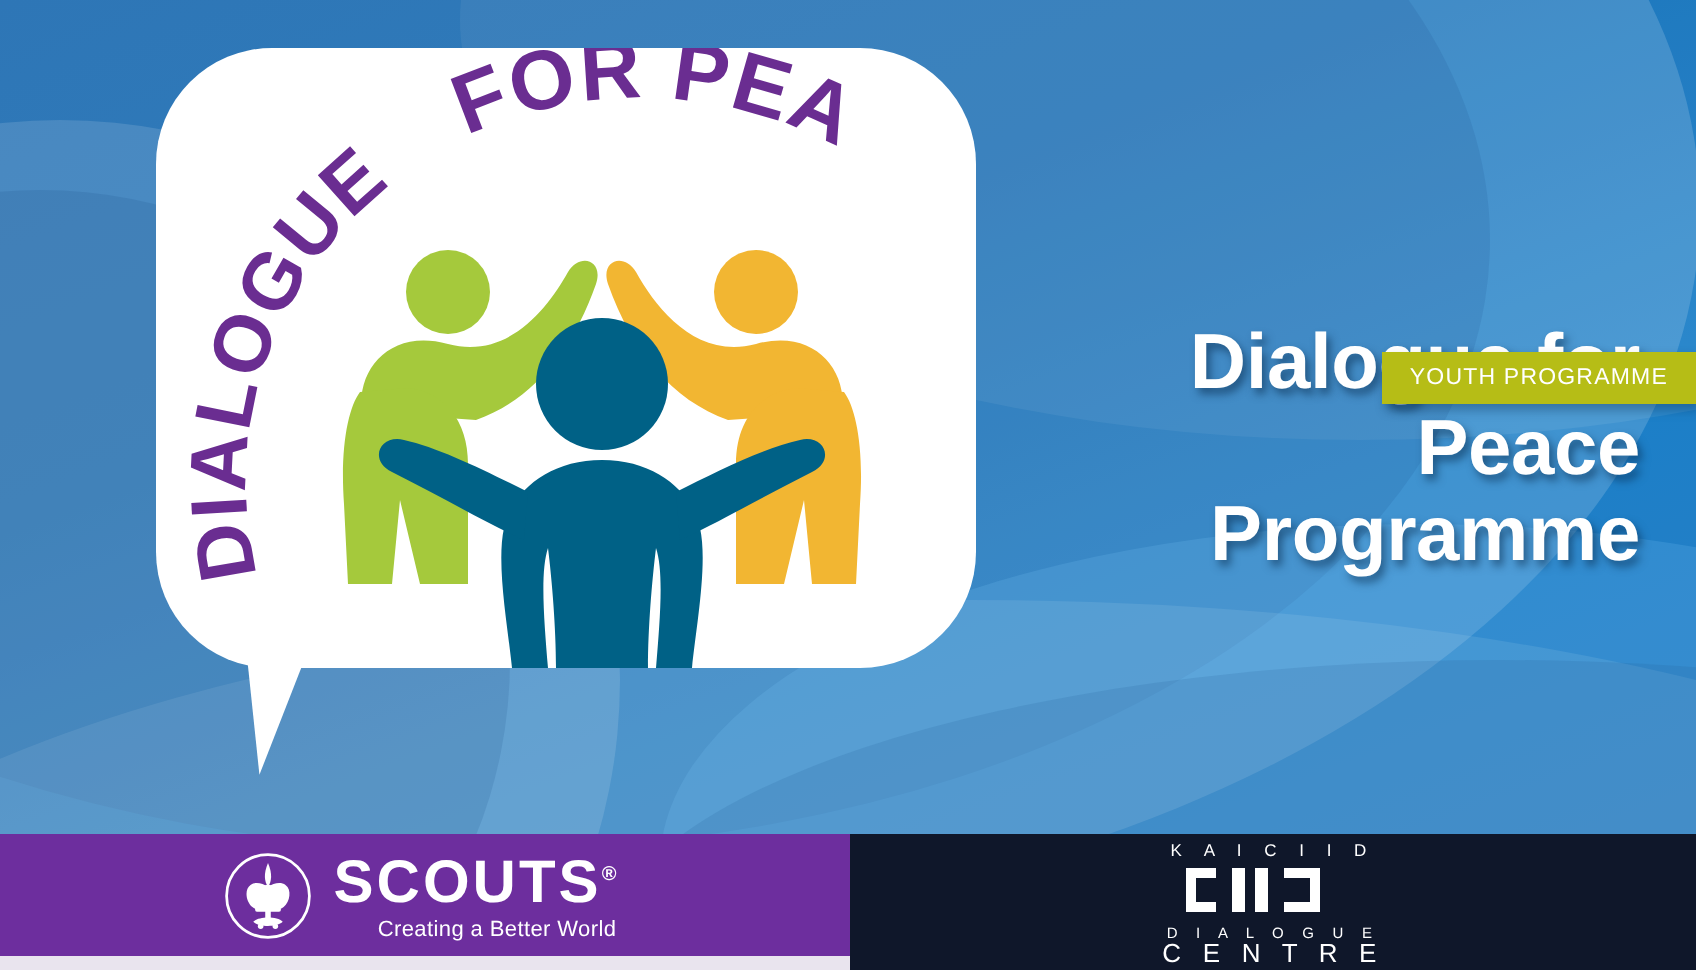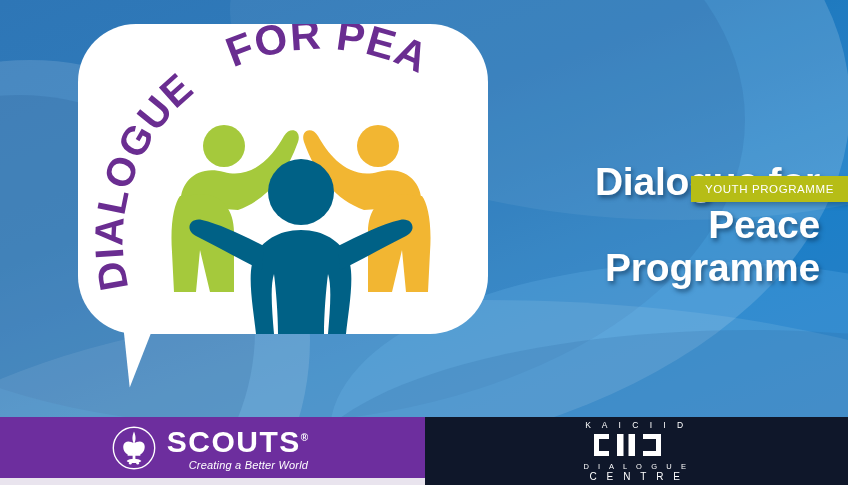--- a/index.html
+++ b/index.html
@@ -125,28 +125,28 @@
   
   .scouts-lockup{display:flex;align-items:center;gap:10px;margin-left:-6px;}
   .scouts-text{display:flex;flex-direction:column;align-items:flex-end;}
   .scouts-word{
     color:#ffffff;font-size:30px;font-weight:bold;
     letter-spacing:1.5px;line-height:30px;position:relative;
   }
   .scouts-reg{font-size:10px;vertical-align:super;letter-spacing:0;}
   .scouts-tag{
     color:#ffffff;font-size:11px;line-height:14px;
-    letter-spacing:0.2px;margin-top:1px;font-style:italic;
+    letter-spacing:0.2px;margin-top:1px;
   }
 
   
   .kaiciid{display:flex;flex-direction:column;align-items:center;color:#ffffff;}
   .k-top{font-size:8.5px;letter-spacing:4.5px;line-height:11px;}
   .k-bot1{font-size:7.5px;letter-spacing:3.6px;line-height:10px;margin-top:3px;}
-  .k-bot2{font-size:10px;letter-spacing:3.6px;line-height:10px;}
+  .k-bot2{font-size:13px;letter-spacing:3.6px;line-height:10px;}
 </style>
 </head>
 <body>
 
 <div id="slide">
 
   <div class="bg-base"></div>
   <div class="bg-ell ell-h"></div>
   <div class="bg-ell ell-a"></div>
   <div class="bg-ell ell-b"></div>

